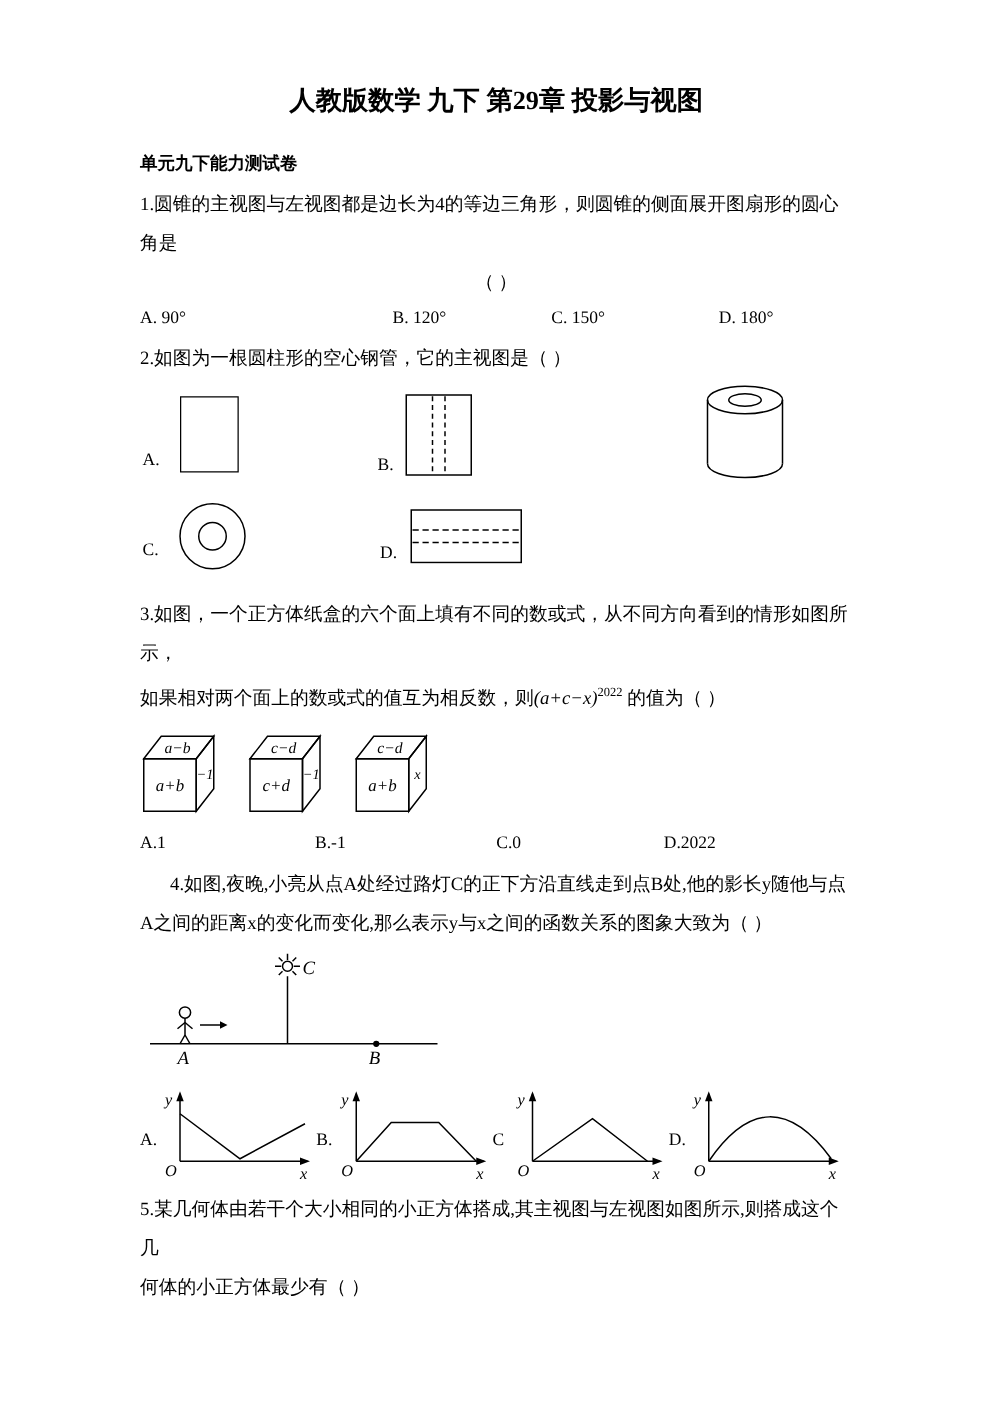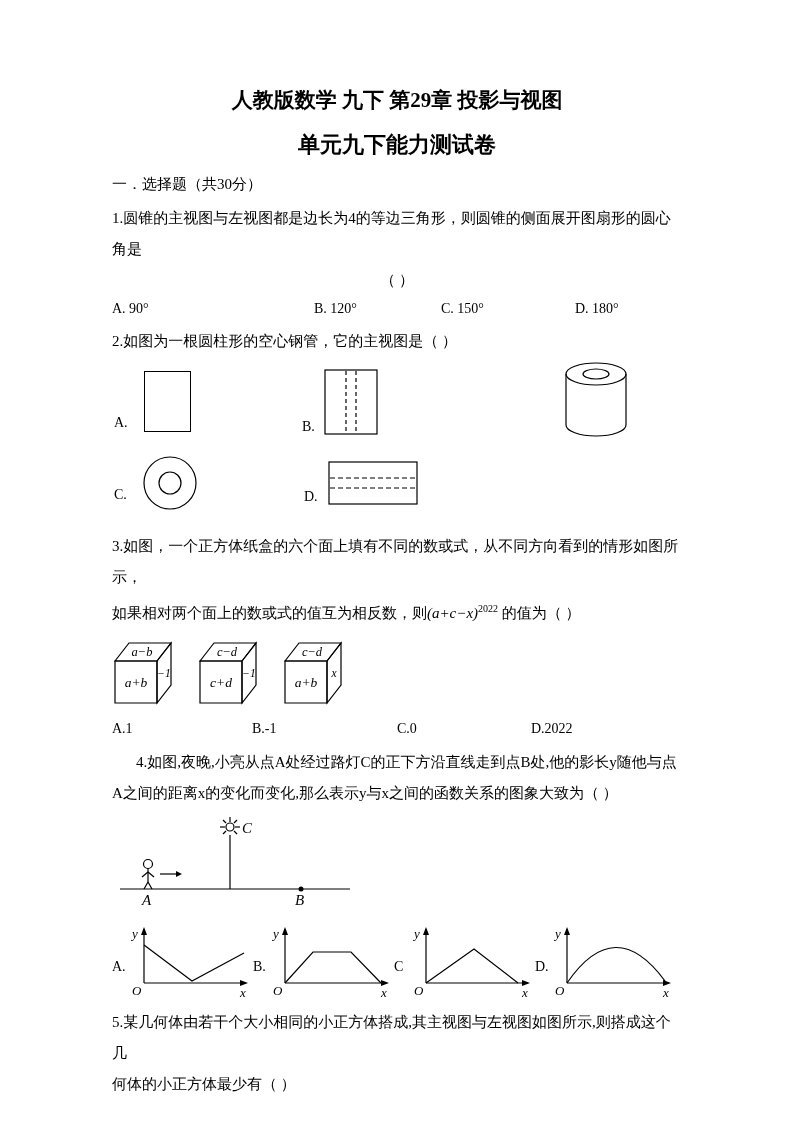--- a/index.html
+++ b/index.html
@@ -1,23 +1,23 @@
 <!DOCTYPE html>
 <html><head>
 <meta charset="utf-8">
 <style>
   * { margin:0; padding:0; box-sizing:border-box; }
   html,body { background:#fff; }
   body {
     width:794px; height:1123px; color:#000;
     font-family:"Liberation Serif","DejaVu Serif",serif;
   }
-  .page { position:relative; width:794px; height:1123px; overflow:hidden; padding:86px 112px 0 112px; }
+  .page { position:relative; width:794px; height:1123px; overflow:hidden; padding:66px 112px 0 112px; }
   .title { font-size:21px; font-weight:700; text-align:center; line-height:28px; }
-  .subtitle { font-size:22px; font-weight:700; text-align:center; margin-top:16px; }
+  .subtitle { font-size:14px; font-weight:700; text-align:left; margin-top:28px; }
   .section { font-size:15px; margin-top:15px; }
   .qline { font-size:15px; line-height:31px; }
   .paren-line { font-size:15px; line-height:30px; text-align:center; }
   .opts { display:flex; font-size:14px; line-height:28px; }
   .opt-1 { width:158px; } .opt-2 { width:127px;margin-left:44px; } .opt-3 { width:134px; }
   .q3opt-1 { width:140px; } .q3opt-2 { width:145px; } .q3opt-3 { width:134px; }
   sup { font-size:10px; }
   
   .q2fig { position:relative; width:570px; height:170px; margin-top:4px; }
   .q2fig .abs { position:absolute; }
@@ -37,21 +37,20 @@
   .graph-item .glabel { font-size:14px; width:18px; margin-top:14px; }
   .q4fig { margin-top:6px; margin-left:6px; }
 </style>
 </head>
 <body>
 
 <div class="page">
 
   <div class="title">人教版数学 九下 第29章 投影与视图</div>
   <div class="subtitle">单元九下能力测试卷</div>
-  <div class="section">一．选择题（共30分）</div>
 
   <div class="qline" style="margin-top:9px;">1.圆锥的主视图与左视图都是边长为4的等边三角形，则圆锥的侧面展开图扇形的圆心角是</div>
   <div class="paren-line">（   ）</div>
   <div class="opts">
     <span class="opt-1">A. 90°</span>
     <span class="opt-2">B. 120°</span>
     <span class="opt-3">C. 150°</span>
     <span>D. 180°</span>
   </div>
 

